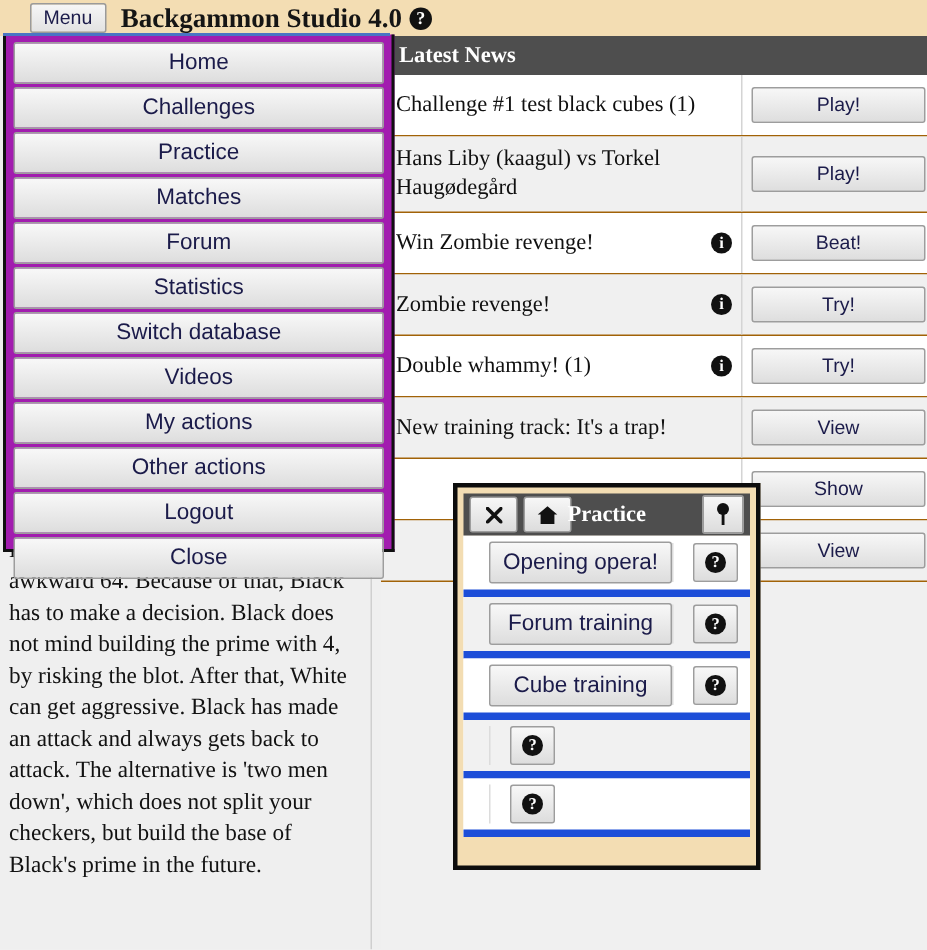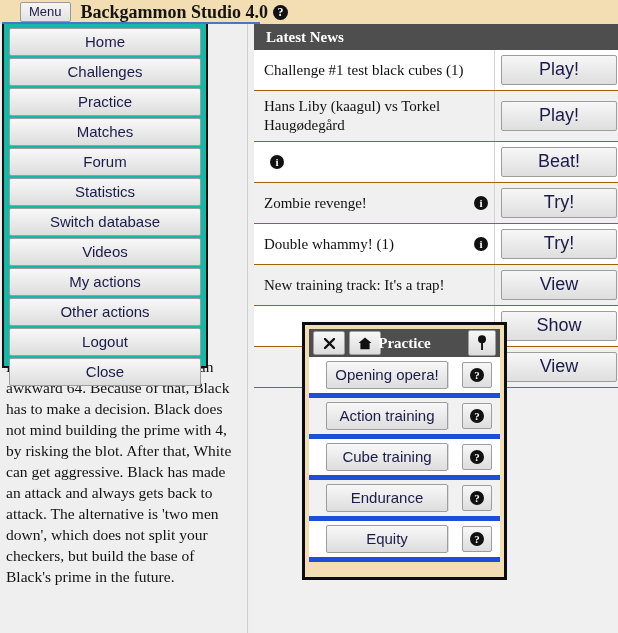--- a/index.html
+++ b/index.html
@@ -102,42 +102,42 @@
   }
   .news-btn-cell{
     flex:0 0 128px;
     display:flex;align-items:center;justify-content:center;
   }
   .gray-btn{
     display:block;
     width:116px;
     padding:3px 0 4px 0;
     text-align:center;
-    font-size:18px;
+    font-size:13px;
     font-family:"Liberation Sans", sans-serif;
     color:#1b1b4a;
     background:linear-gradient(to bottom,#f7f7f7 0%,#dedede 100%);
     border:1px solid #9d9d9d;
     border-radius:2px;
     cursor:pointer;
   }
 
   
   #article-text{
     position:absolute;left:0;top:332px;width:248px;
     padding:0 6px 0 6px;
     box-sizing:border-box;
     font-family:"Liberation Serif", serif;
     font-size:15.5px;line-height:21px;color:#121212;
   }
 
   
   #menu-panel{
-    position:absolute;left:2px;top:23px;width:206px;height:345px;
-    background:#14b8a6;
+    position:absolute;left:2px;top:23px;width:261px;height:345px;
+    background:#a21caf;
     border:2px solid #101010;
     border-top:none;
     box-sizing:border-box;
     padding:5px 5px 5px 5px;
     z-index:40;
   }
   #menu-top-accent{
     position:absolute;left:2px;top:22px;width:258px;height:2px;
     background:#4a74c4;z-index:41;
   }
@@ -255,20 +255,21 @@
         <div class="news-row alt">
           <div class="news-text-cell">
             <div class="news-text">Hans Liby (kaagul) vs Torkel Haugødegård</div>
           </div>
           <div class="news-btn-cell">
             <button class="gray-btn">Play!</button>
           </div>
         </div>
         <div class="news-row">
           <div class="news-text-cell">
+            <div class="news-text">Win Zombie revenge!</div>
             <span class="info-icon">i</span>
           </div>
           <div class="news-btn-cell">
             <button class="gray-btn">Beat!</button>
           </div>
         </div>
         <div class="news-row alt">
           <div class="news-text-cell">
             <div class="news-text">Zombie revenge!</div>
             <span class="info-icon">i</span>
@@ -357,52 +358,46 @@
           <button class="practice-btn">Opening opera!</button>
         </div>
         <div class="phelp-cell">
           <div class="help-btn">
             <span class="help-circle">?</span>
           </div>
         </div>
       </div>
       <div class="practice-row alt">
         <div class="pbtn-cell">
-          <button class="practice-btn">Action training</button>
+          <button class="practice-btn">Forum training</button>
         </div>
         <div class="phelp-cell">
           <div class="help-btn">
             <span class="help-circle">?</span>
           </div>
         </div>
       </div>
       <div class="practice-row">
         <div class="pbtn-cell">
           <button class="practice-btn">Cube training</button>
         </div>
         <div class="phelp-cell">
           <div class="help-btn">
             <span class="help-circle">?</span>
           </div>
         </div>
       </div>
       <div class="practice-row alt">
-        <div class="pbtn-cell">
-          <button class="practice-btn">Endurance</button>
-        </div>
         <div class="phelp-cell">
           <div class="help-btn">
             <span class="help-circle">?</span>
           </div>
         </div>
       </div>
       <div class="practice-row">
-        <div class="pbtn-cell">
-          <button class="practice-btn">Equity</button>
-        </div>
         <div class="phelp-cell">
           <div class="help-btn">
             <span class="help-circle">?</span>
           </div>
         </div>
       </div>
     </div>
 </div>
 
 </body></html>

